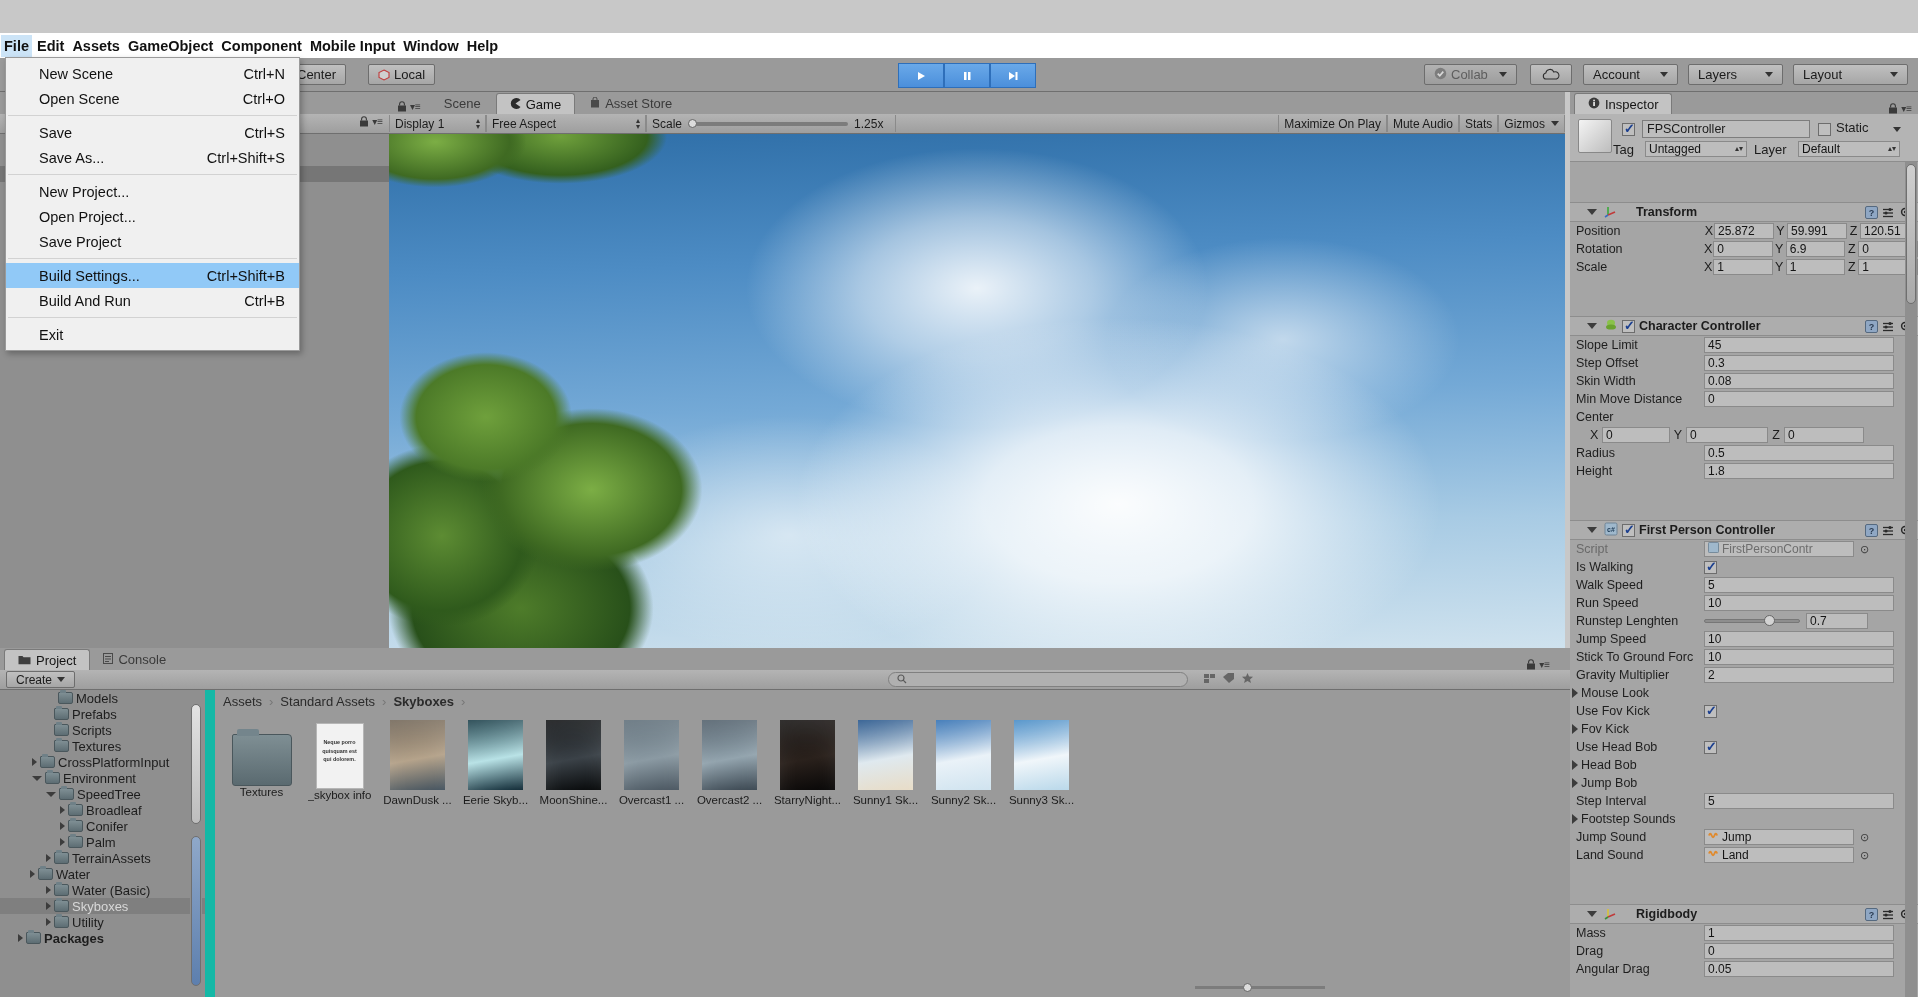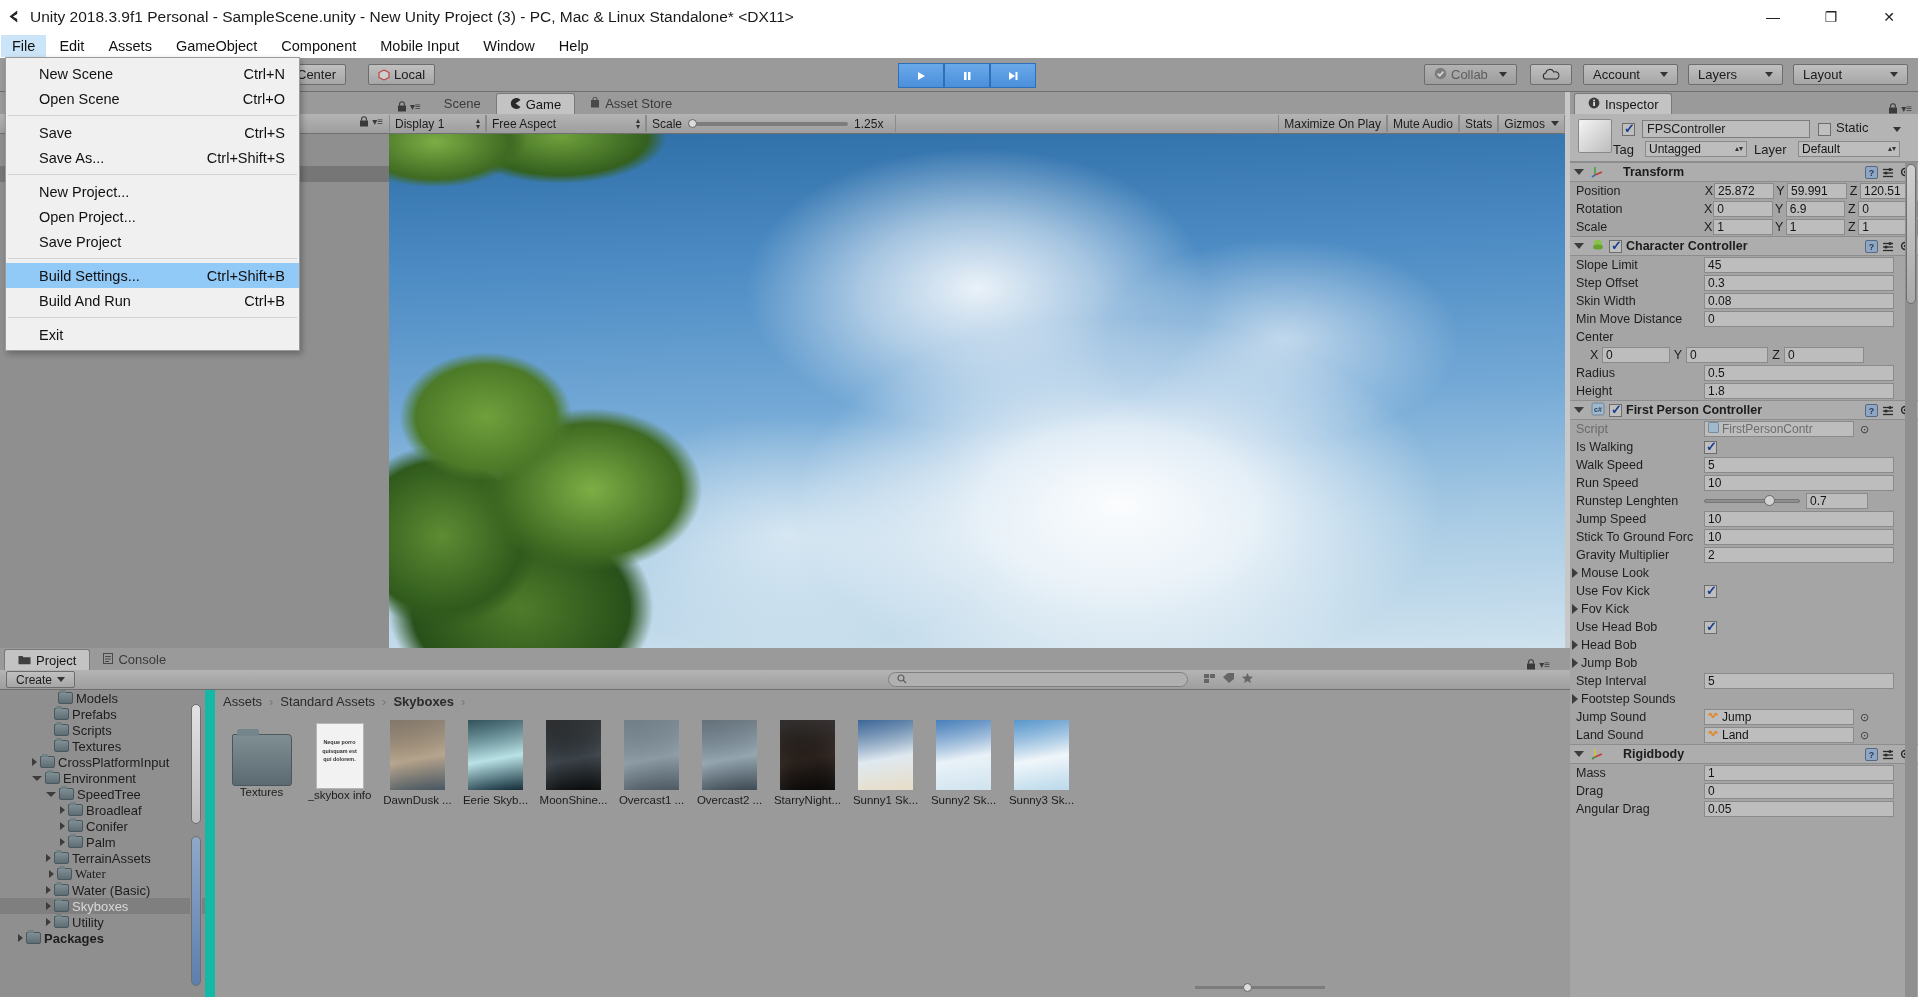--- a/index.html
+++ b/index.html
@@ -20,21 +20,21 @@
   .title-text { font-size: 15.5px; color: #1a1a1a; white-space: nowrap; }
   .win-btns { margin-left: auto; display: flex; height: 33px; }
   .win-btn { width: 58px; height: 33px; display: flex; align-items: center; justify-content: center;
              font-size: 14px; color: #222; }
 
   
   .menubar {
     position: absolute; left: 0; top: 33px; width: 1918px; height: 25px;
     background: #ffffff; display: flex; align-items: center; font-size: 14.5px; color: #111;
   }
-  .menu-item { padding: 3px 11px; margin: 0 1px; white-space: nowrap; }
+  .menu-item { padding: 3px 3px; margin: 0 1px; white-space: nowrap; font-weight: bold; }
   .menu-item.active { background: #cce4f7; }
 
   
   .dropdown {
     position: absolute; left: 5px; top: 57px; width: 295px;
     background: #f0f0f0; border: 1px solid #9a9a9a;
     padding: 3px 0; z-index: 90;
     box-shadow: 2px 3px 6px rgba(0,0,0,0.28);
   }
   .dd-row { height: 25px; display: flex; align-items: center; padding: 0 8px 0 33px; font-size: 14.5px; color: #111; }
@@ -124,21 +124,21 @@
                background: #bdbdbd; border: 1px solid #7d7d7d; font-size: 12.5px; padding: 1px 4px; }
   .chk { width: 13px; height: 13px; background: #bfbfbf; border: 1px solid #6d6d6d; display: inline-block;
          position: relative; vertical-align: middle; }
   .chk.on::after { content: "✓"; position: absolute; left: 1px; top: -3px; font-size: 13px; color: #1b3f8f; font-weight: bold; }
   .row { height: 18px; display: flex; align-items: center; padding-left: 6px; }
   .row .lbl { width: 128px; color: #1e1e1e; }
   .row .lbl.dim { color: #6a6a6a; }
   .fld { background: #bdbdbd; border: 1px solid #8a8a8a; height: 16px; font-size: 12px;
          padding: 0 3px; display: flex; align-items: center; color: #141414; }
   .comp-head { height: 20px; background: #adadad; border-top: 1px solid #8d8d8d; border-bottom: 1px solid #8d8d8d;
-               display: flex; align-items: center; padding-left: 4px; font-weight: bold; font-size: 12.5px; gap: 4px; }
+               display: flex; align-items: center; padding-left: 17px; font-weight: bold; font-size: 12.5px; gap: 4px; margin-top: 40px; }
   .foldout { width: 0; height: 0; border-left: 5px solid transparent; border-right: 5px solid transparent;
              border-top: 6px solid #3c3c3c; margin-right: 3px; }
   .foldout.closed { border-left: 6px solid #3c3c3c; border-top: 5px solid transparent;
                     border-bottom: 5px solid transparent; border-right: none; }
   .cicons { margin-left: auto; display: flex; gap: 4px; padding-right: 6px; align-items: center; }
   .cico { width: 13px; height: 13px; font-size: 10px; display: flex; align-items: center; justify-content: center; color:#2a2a2a;}
   .slider-track { height: 4px; background: #8e8e8e; border: 1px solid #777; border-radius: 2px; position: relative; }
   .slider-knob { position: absolute; width: 11px; height: 11px; border-radius: 50%;
                  background: #d3d3d3; border: 1px solid #666; top: -4px; }
   .vscroll { position: absolute; right: 1px; top: 0; width: 12px; background: #8f8f8f; }
@@ -184,33 +184,20 @@
                   background: linear-gradient(#b4b4b4,#9e9e9e); border-bottom: 1px solid #6f6f6f; }
   .hbody { position: absolute; left: 0; top: 42px; width: 389px; height: 514px; background: #8f8f8f; }
   .hrow-sel { position: absolute; left: 0; top: 32px; width: 389px; height: 16px; background: #767676; }
   .lockico { display:flex; align-items:center; gap:3px; color:#3a3a3a; font-size: 11px; }
 </style>
 </head>
 <body>
 
 <div id="app">
 
-  <div class="titlebar">
-    <div class="title-icon">
-      <svg width="17" height="17" viewBox="0 0 20 20">
-          <polygon points="3,10 12,3 12,7 7,10 12,13 12,17" fill="#222"></polygon>
-        </svg>
-    </div>
-    <div class="title-text">Unity 2018.3.9f1 Personal - SampleScene.unity - New Unity Project (3) - PC, Mac &amp; Linux Standalone* &lt;DX11&gt;</div>
-    <div class="win-btns">
-      <div class="win-btn">—</div>
-      <div class="win-btn">❐</div>
-      <div class="win-btn close">✕</div>
-    </div>
-  </div>
 
   <div class="menubar" id="menubar">
       <div class="menu-item active">File</div>
       <div class="menu-item">Edit</div>
       <div class="menu-item">Assets</div>
       <div class="menu-item">GameObject</div>
       <div class="menu-item">Component</div>
       <div class="menu-item">Mobile Input</div>
       <div class="menu-item">Window</div>
       <div class="menu-item">Help</div>
@@ -817,21 +804,21 @@
         <div class="tnode" style="padding-left:60px;">
           <span class="tarrow"></span>
           <span class="folder"></span>
           <span>Palm</span>
         </div>
         <div class="tnode" style="padding-left:46px;">
           <span class="tarrow"></span>
           <span class="folder"></span>
           <span>TerrainAssets</span>
         </div>
-        <div class="tnode" style="padding-left:49px;font-family:Liberation Serif, serif;">
+        <div class="tnode" style="padding-left:30px;">
           <span class="tarrow"></span>
           <span class="folder"></span>
           <span>Water</span>
         </div>
         <div class="tnode" style="padding-left:46px;">
           <span class="tarrow"></span>
           <span class="folder"></span>
           <span>Water (Basic)</span>
         </div>
         <div class="tnode sel" style="padding-left:46px;">

